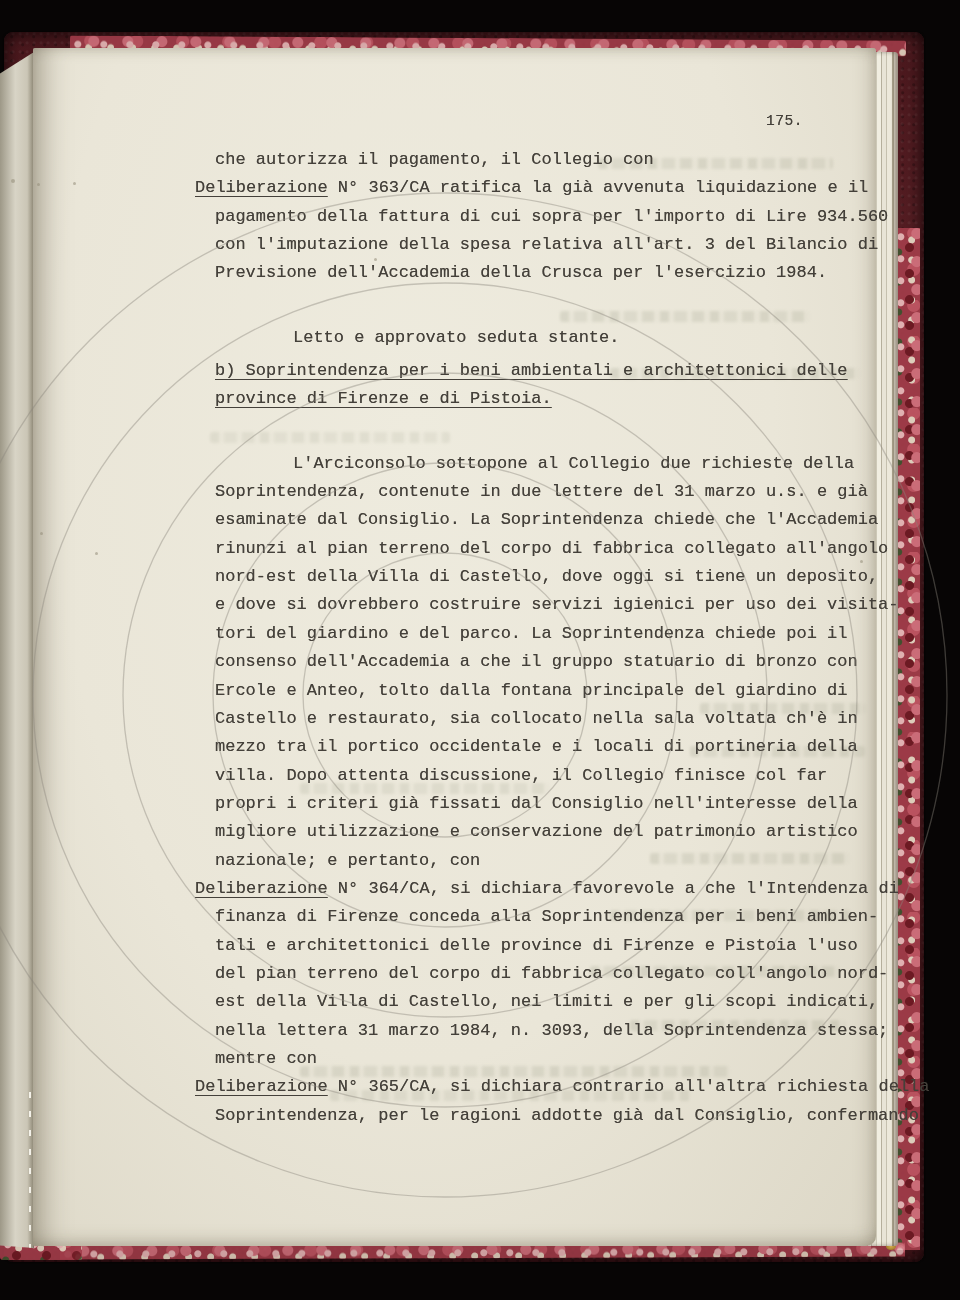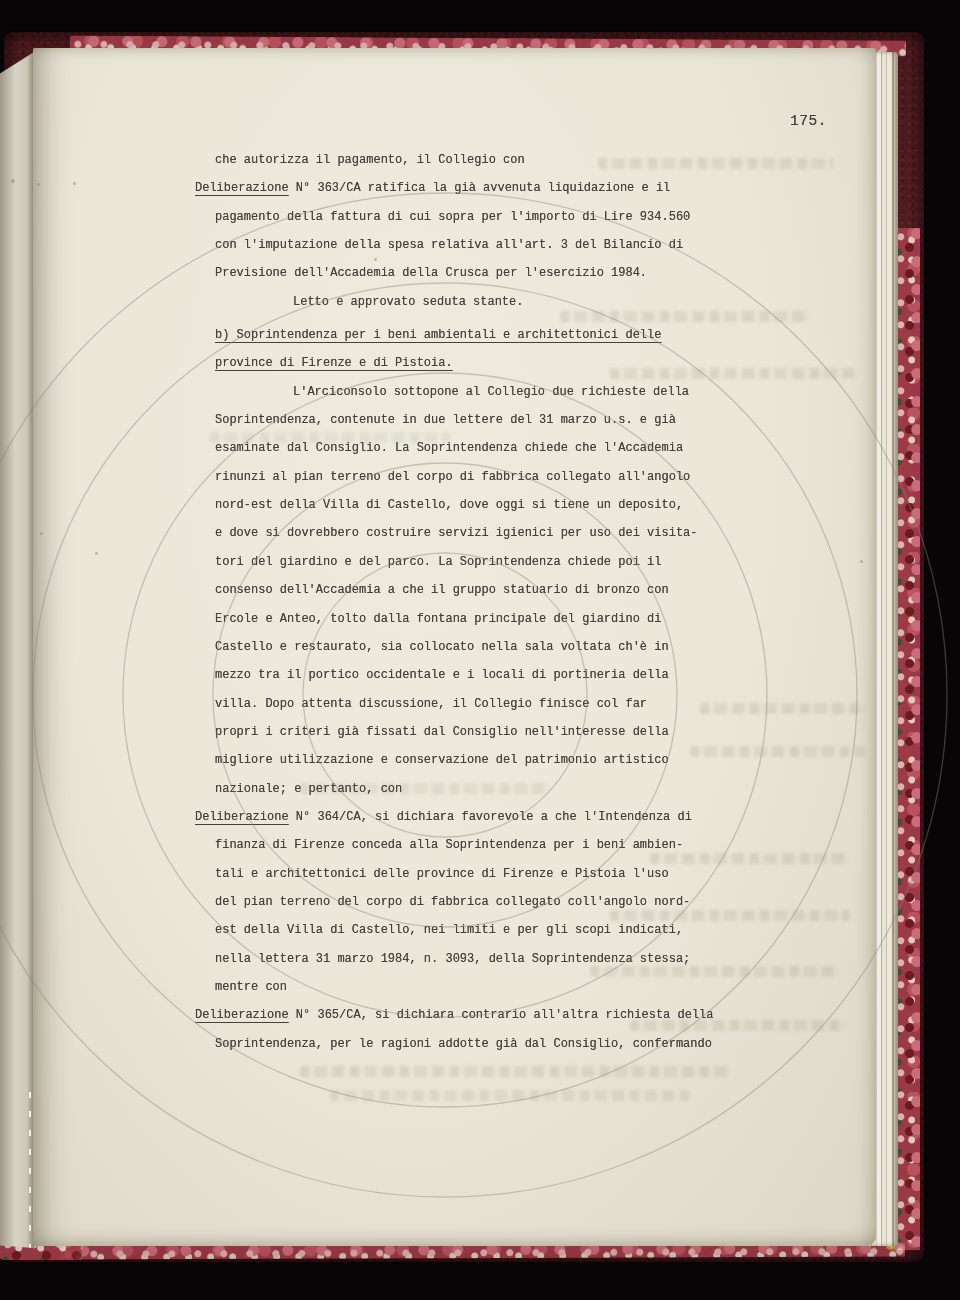--- a/index.html
+++ b/index.html
@@ -62,30 +62,30 @@
   
   .page{position:absolute;left:33px;top:48px;width:843px;height:1198px;
     background:radial-gradient(ellipse at 45% 32%, #eeebde 0%, var(--paper) 55%, #dcd7c6 100%);
     box-shadow:
       inset 26px 0 30px -20px rgba(80,70,50,.5),
       inset -16px 0 20px -14px rgba(95,85,62,.38),
       inset 0 -14px 18px -12px rgba(95,85,62,.34),
       inset 0 10px 14px -10px rgba(95,85,62,.28);
     border-radius:2px 3px 10px 2px;}
 
-  .page-number{position:absolute;left:757px;top:66px;font-size:14.6px;line-height:1;
+  .page-number{position:absolute;left:733px;top:66px;font-size:14.6px;line-height:1;
     color:var(--ink);letter-spacing:.5px;text-shadow:0 0 .5px rgba(60,56,48,.7);}
 
   .text-block{position:absolute;left:162px;top:98px;width:660px;
-    font-size:12px;line-height:28.35px;color:var(--ink);
+    font-size:17px;line-height:28.35px;color:var(--ink);
     text-shadow:0 0 .5px rgba(60,56,48,.65);white-space:pre;}
   .tw-line{height:28.35px;}
   .ind-0{padding-left:0;}
   .ind-1{padding-left:20px;}
-  .ind-2{padding-left:98px;}
+  .ind-2{padding-left:98px;margin-top:36px;}
   .gap-before{margin-top:5px;}
   .u{text-decoration:underline;text-underline-offset:4px;text-decoration-thickness:1.2px;}
 
   
   .ghost{position:absolute;height:11px;border-radius:3px;filter:blur(1.6px);opacity:.5;
     background:repeating-linear-gradient(90deg,
       rgba(126,130,106,.36) 0 9px, rgba(126,130,106,.05) 9px 14px,
       rgba(126,130,106,.28) 14px 27px, rgba(126,130,106,.04) 27px 32px,
       rgba(126,130,106,.33) 32px 44px, rgba(126,130,106,.05) 44px 50px);}
   .speck{position:absolute;border-radius:50%;background:rgba(148,140,120,.55);}

